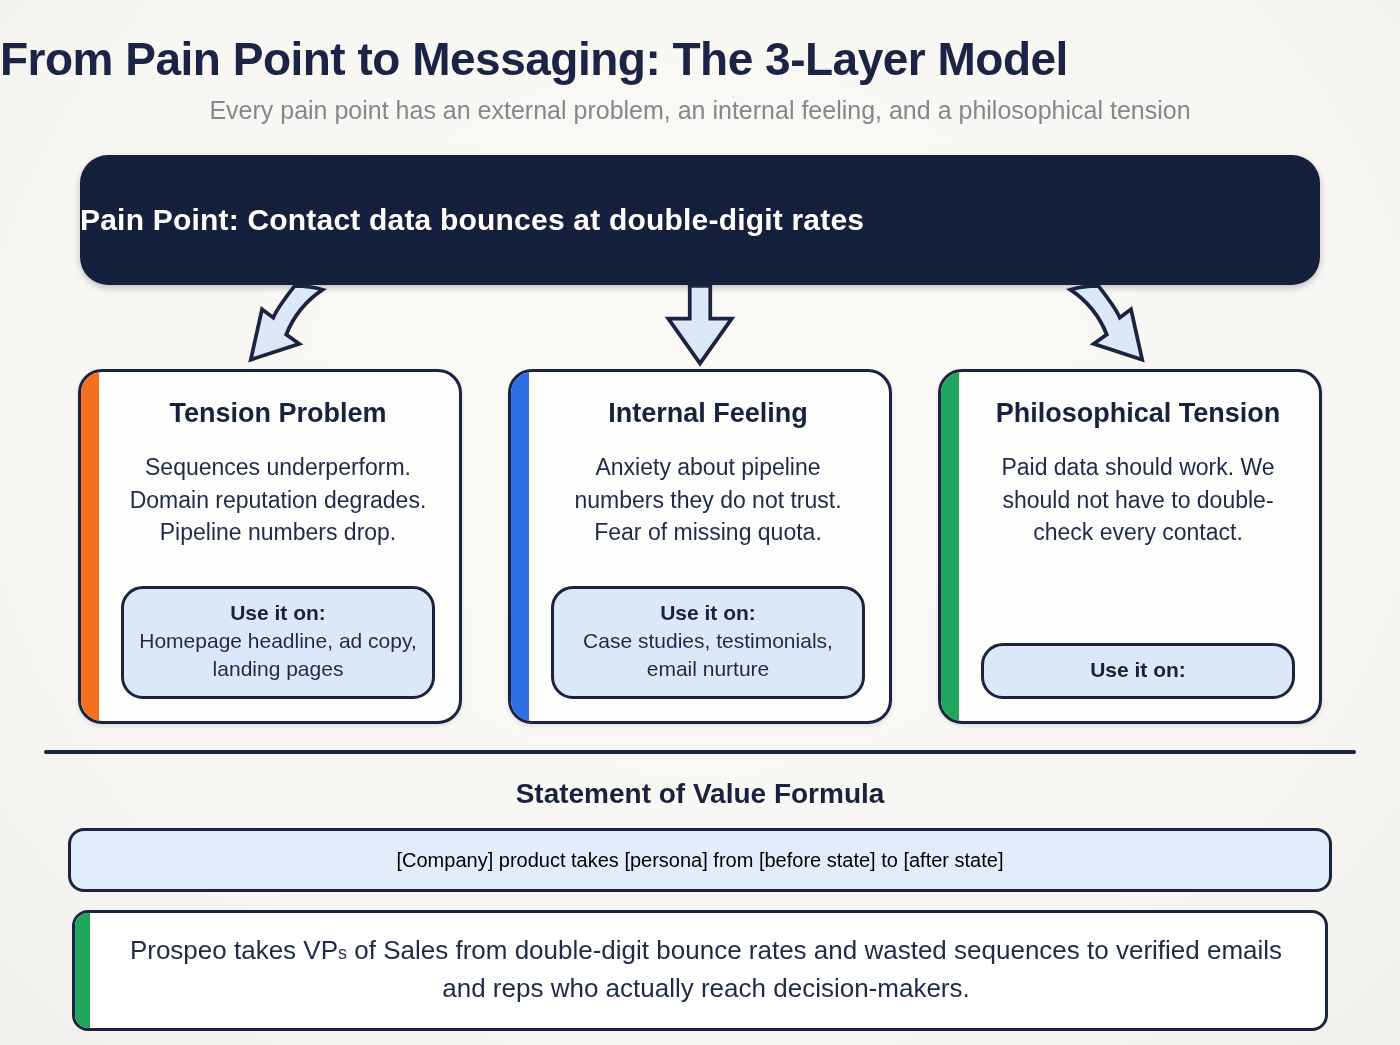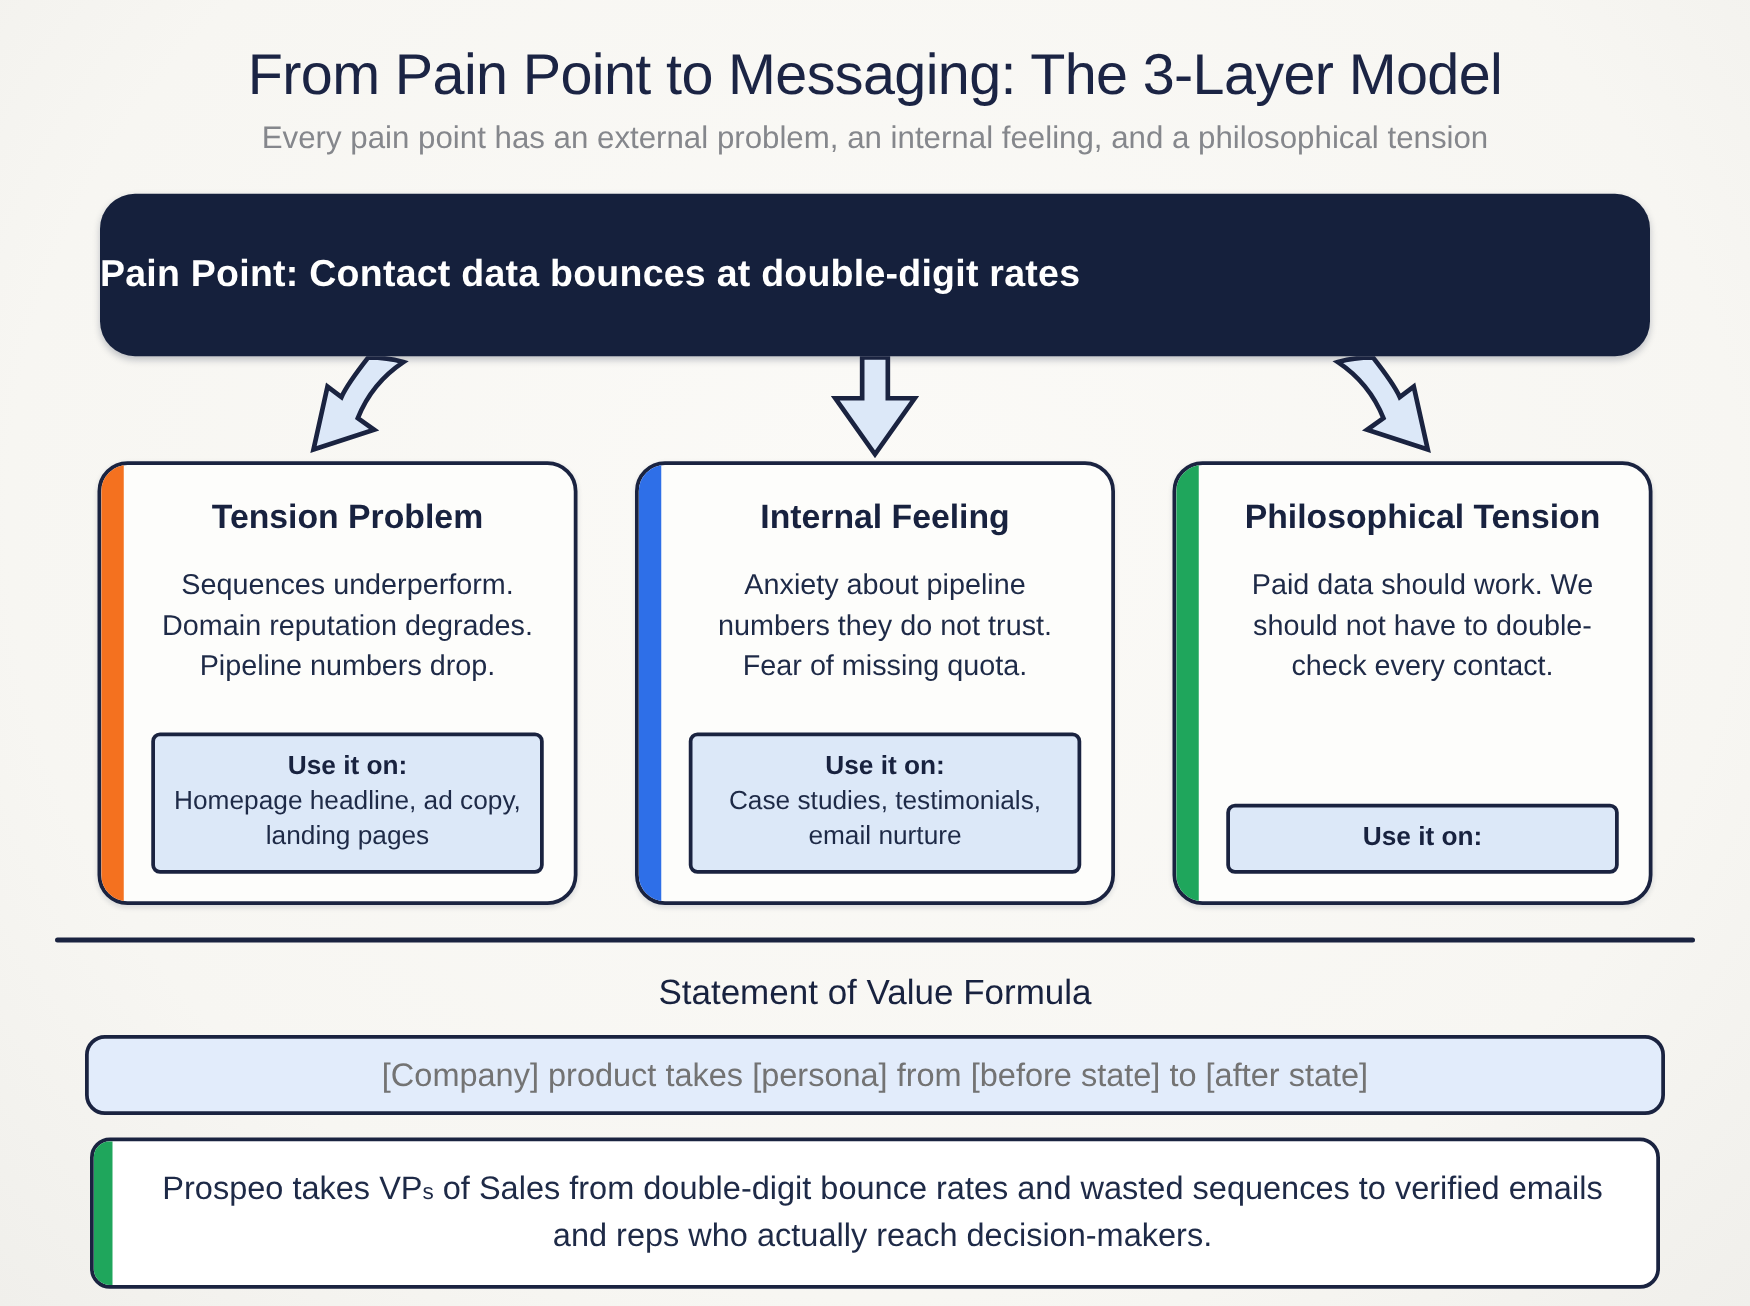--- a/index.html
+++ b/index.html
@@ -3,24 +3,24 @@
 <meta charset="utf-8">
 <style>
   * { margin: 0; padding: 0; box-sizing: border-box; }
   html, body { width: 1400px; height: 1045px; overflow: hidden; }
   body {
     font-family: "Liberation Sans", "DejaVu Sans", sans-serif;
     background: radial-gradient(ellipse at 50% 40%, #fbfaf7 0%, #f7f6f2 70%, #f0efeb 100%);
     color: #1e2a47;
   }
   .page-title {
-    text-align: center;
+    text-align: left;
     margin-top: 32px;
     font-size: 46px;
-    font-weight: normal;
+    font-weight: bold;
     letter-spacing: -0.5px;
     color: #1b2444;
   }
   .page-subtitle {
     text-align: center;
     margin-top: 10px;
     font-size: 25px;
     color: #85878c;
   }
   .banner {
@@ -85,21 +85,21 @@
     font-size: 23px;
     line-height: 1.42;
     color: #1e2a47;
     max-width: 300px;
     margin: 22px auto 0 auto;
   }
   .use-box {
     margin: auto 2px 2px 2px;
     background: #dce8f8;
     border: 3px solid #1a2340;
-    border-radius: 7px;
+    border-radius: 22px;
     padding: 12px 10px 14px 10px;
     text-align: center;
   }
   .use-box-label {
     font-size: 21px;
     font-weight: bold;
     color: #18223f;
   }
   .use-box-text {
     font-size: 21px;
@@ -113,35 +113,35 @@
     width: 1312px;
     height: 4px;
     background: #1a2340;
     margin: 26px auto 0 auto;
     border-radius: 2px;
   }
   .section-heading {
     text-align: center;
     margin-top: 24px;
     font-size: 28px;
-    font-weight: normal;
+    font-weight: bold;
     color: #18223f;
   }
   .formula-box {
     width: 1264px;
     height: 64px;
     margin: 18px auto 0 auto;
     background: #e2ecfb;
     border: 3px solid #1a2340;
     border-radius: 16px;
     display: flex;
     align-items: center;
     justify-content: center;
   }
-  .formula-text { font-size: 26px; color: #737373; }
+  .formula-text { font-size: 20px; color: #000000; }
   .example-box {
     position: relative;
     width: 1256px;
     margin: 18px auto 0 auto;
     background: #ffffff;
     border: 3px solid #1a2340;
     border-radius: 16px;
     overflow: hidden;
     padding: 19px 40px 21px 52px;
     text-align: center;

